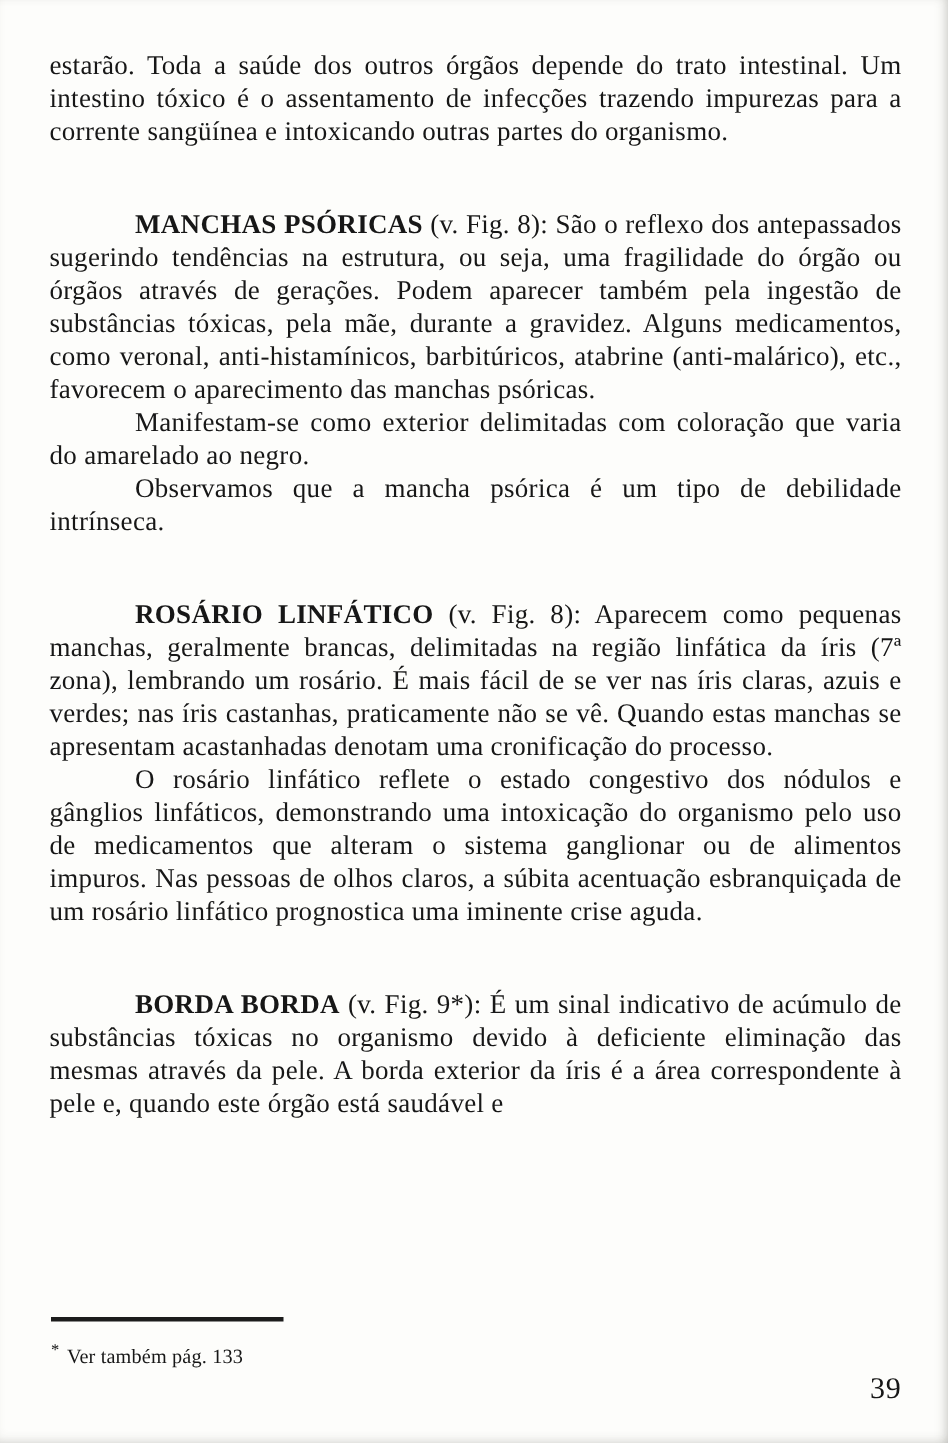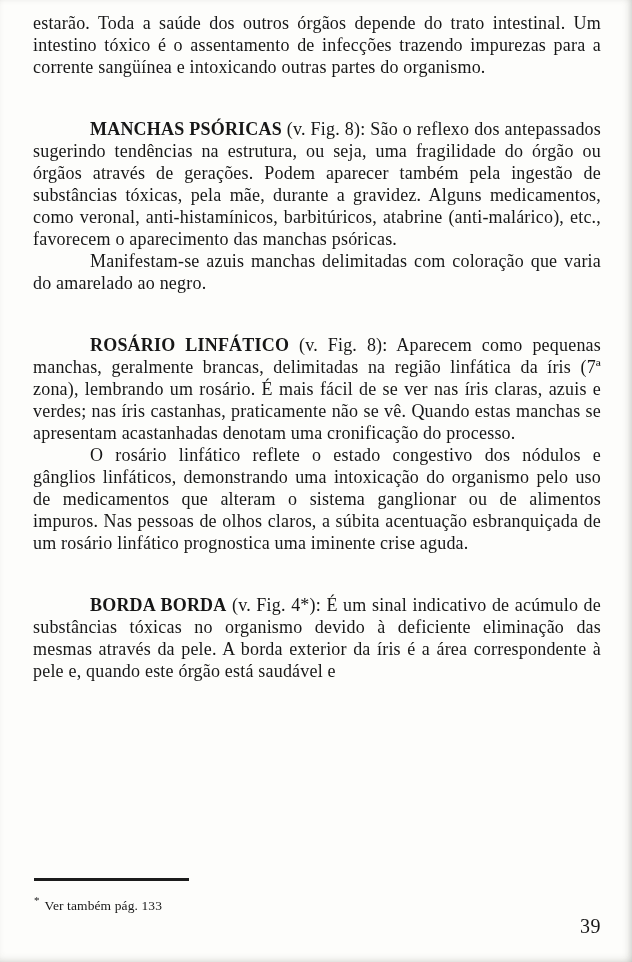--- a/index.html
+++ b/index.html
@@ -28,20 +28,21 @@
     line-height: 22px;
     letter-spacing: 0.2px;
     text-align: justify;
   }
   .para {
     margin: 0;
     text-indent: 57px;
   }
   .para.no-indent {
     text-indent: 0;
+    margin-top: 20px;
   }
   .para.section-start {
     margin-top: 40px;
   }
   .lead {
     font-weight: bold;
   }
   .footnote-rule {
     position: absolute;
     left: 34px;
@@ -75,28 +76,29 @@
 
 <div class="page">
 
   <div class="textblock">
 
     <p class="para no-indent"><span class="lead"></span><span>estarão. Toda a saúde dos outros órgãos depende do trato intestinal. Um intestino tóxico é o assentamento de infecções trazendo impure­zas para a corrente sangüínea e intoxicando outras partes do orga­nismo.</span></p>
 
 
     <p class="para section-start"><span class="lead">MANCHAS PSÓRICAS</span><span> (v. Fig. 8): São o reflexo dos an­tepassados sugerindo tendências na estrutura, ou seja, uma fragili­dade do órgão ou órgãos através de gerações. Podem aparecer também pela ingestão de substâncias tóxicas, pela mãe, durante a gravidez. Alguns medicamentos, como veronal, anti-histamínicos, barbitúricos, atabrine (anti-malárico), etc., favorecem o apareci­mento das manchas psóricas.</span></p>
 
-    <p class="para"><span class="lead"></span><span>Manifestam-se azuis manchas delimitadas com coloração que varia do amarelado ao negro.</span></p>
+    <p class="para"><span class="lead"></span><span>Manifestam-se como exterior delimitadas com coloração que varia do amarelado ao negro.</span></p>
 
+    <p class="para"><span class="lead"></span><span>Observamos que a mancha psórica é um tipo de debilidade intrínseca.</span></p>
 
     <p class="para section-start"><span class="lead">ROSÁRIO LINFÁTICO</span><span> (v. Fig. 8): Aparecem como peque­nas manchas, geralmente brancas, delimitadas na região linfática da íris (7ª zona), lembrando um rosário. É mais fácil de se ver nas íris claras, azuis e verdes; nas íris castanhas, praticamente não se vê. Quando estas manchas se apresentam acastanhadas denotam uma cronificação do processo.</span></p>
 
     <p class="para"><span class="lead"></span><span>O rosário linfático reflete o estado congestivo dos nódulos e gânglios linfáticos, demonstrando uma intoxicação do organismo pelo uso de medicamentos que alteram o sistema ganglionar ou de alimentos impuros. Nas pessoas de olhos claros, a súbita acentuação esbranquiçada de um rosário linfático prognostica uma iminente crise aguda.</span></p>
 
-    <p class="para section-start"><span class="lead">BORDA BORDA</span><span> (v. Fig. 4*): É um sinal indicativo de acúmulo de substâncias tóxicas no organismo devido à deficiente eliminação das mesmas através da pele. A borda exterior da íris é a área correspondente à pele e, quando este órgão está saudável e</span></p>
+    <p class="para section-start"><span class="lead">BORDA BORDA</span><span> (v. Fig. 9*): É um sinal indicativo de acúmulo de substâncias tóxicas no organismo devido à deficiente eliminação das mesmas através da pele. A borda exterior da íris é a área correspondente à pele e, quando este órgão está saudável e</span></p>
 
   </div>
 
   <div class="footnote-rule"></div>
 
   <div class="footnote"><sup>*</sup><span>Ver também pág. 133</span></div>
 
   <div class="page-number">39</div>
 
 </div>

